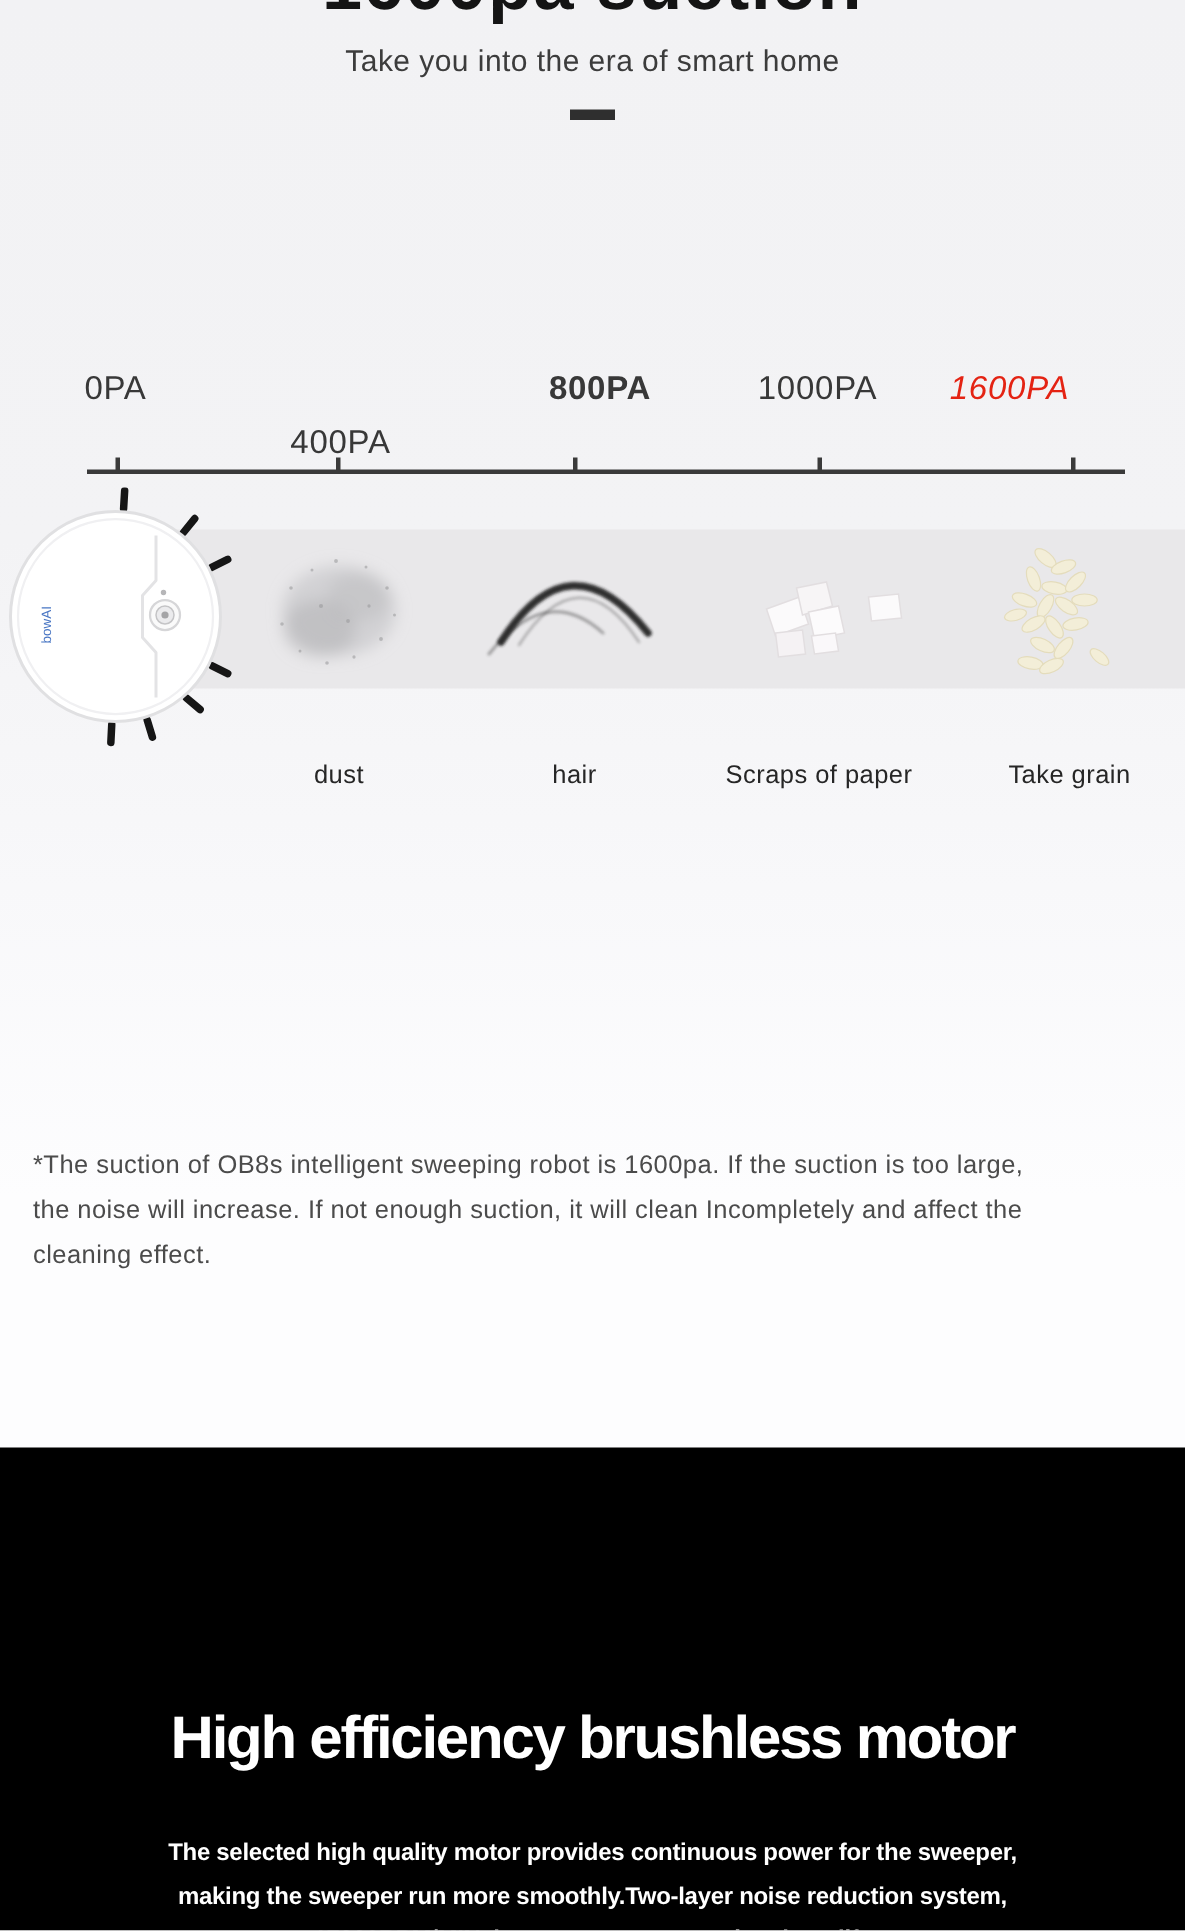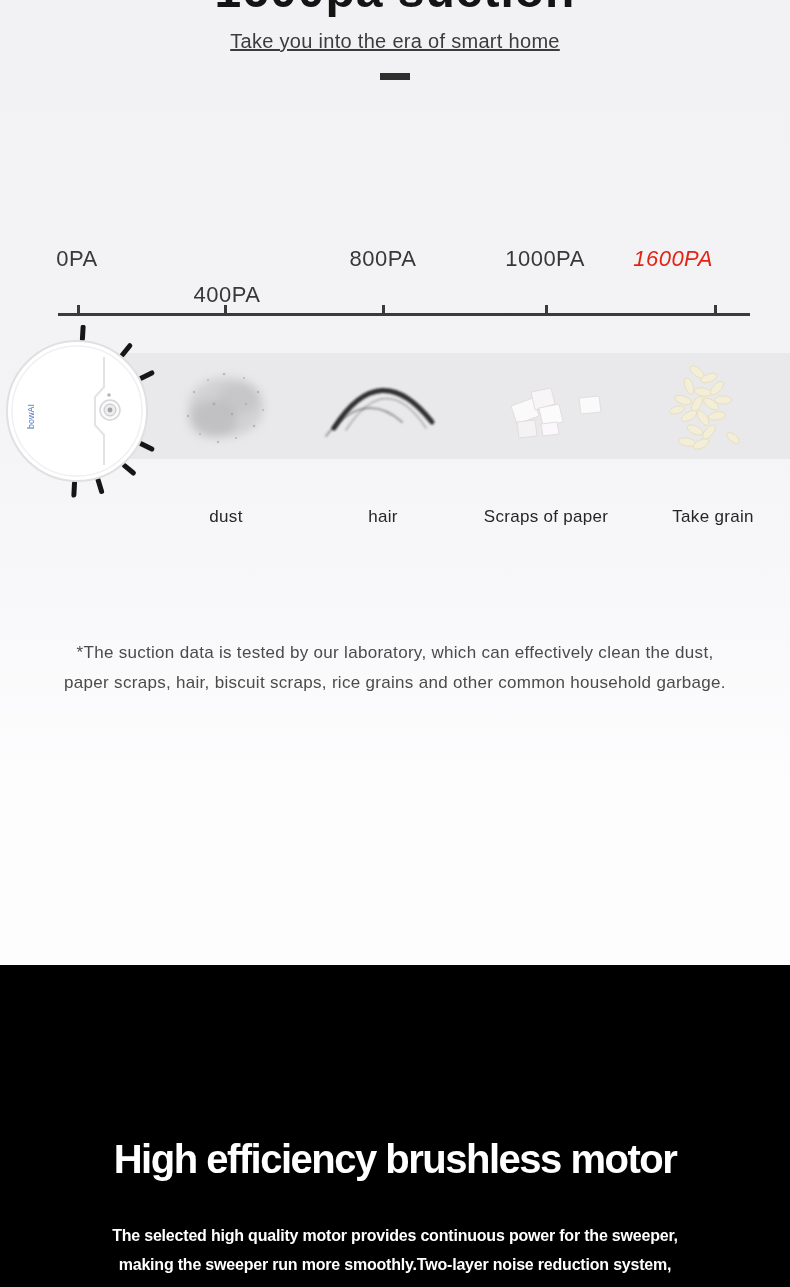--- a/index.html
+++ b/index.html
@@ -11,33 +11,33 @@
     font-family:"Liberation Sans","DejaVu Sans",sans-serif;
   }
   
   .hero-title{
     position:absolute;top:-37px;left:0;right:0;margin:0;
     text-align:center;font-size:48px;font-weight:bold;color:#141414;
     letter-spacing:1px;white-space:nowrap;
   }
   .hero-subtitle{
     position:absolute;top:30px;left:0;right:0;
-    text-align:center;font-size:20px;color:#3c3c3c;letter-spacing:0.3px;text-decoration:underline;
+    text-align:center;font-size:20px;color:#3c3c3c;letter-spacing:0.3px;
   }
   .divider-dash{
     position:absolute;top:73px;left:380px;width:30px;height:7px;background:#2f2f2f;
   }
   
   .scale-label{
     position:absolute;top:246px;transform:translateX(-50%);
     font-size:22px;color:#383838;letter-spacing:0.5px;white-space:nowrap;
   }
   .scale-label.l0{left:77px;text-align:center;}
   .scale-label.l1{left:227px;margin-top:36px;}
-  .scale-label.l2{left:383px;}
+  .scale-label.l2{left:400px;font-weight:bold;}
   .scale-label.l3{left:545px;}
   .scale-label.l4{left:673px;font-style:italic;}
   .axis-line{
     position:absolute;top:313px;left:58px;width:692px;height:3px;background:#3a3a3a;
   }
   .axis-tick{
     position:absolute;top:-8px;width:3px;height:9px;background:#3a3a3a;
   }
   .axis-tick.t0{left:19px;}
   .axis-tick.t1{left:166px;}
@@ -202,22 +202,23 @@
       <ellipse cx="88" cy="86" rx="7.5" ry="3.6" transform="rotate(40 88 86)"></ellipse>
       <ellipse cx="32" cy="58" rx="7.5" ry="3.6" transform="rotate(-15 32 58)"></ellipse>
     </g>
   </svg>
 
   <div class="item-label i0">dust</div>
   <div class="item-label i1">hair</div>
   <div class="item-label i2">Scraps of paper</div>
   <div class="item-label i3">Take grain</div>
 
-  <p class="note note1">*The suction data is tested by our laboratory, which can effectively clean the dust,
-paper scraps, hair, biscuit scraps, rice grains and other common household garbage.</p>
+  <p class="note note2">*The suction of OB8s intelligent sweeping robot is 1600pa. If the suction is too large,
+the noise will increase. If not enough suction, it will clean Incompletely and affect the
+ cleaning effect.</p>
 
   <div class="motor">
     <h2 class="motor-title">High efficiency brushless motor</h2>
     <p class="motor-desc">The selected high quality motor provides continuous power for the sweeper,
 making the sweeper run more smoothly.Two-layer noise reduction system,
 17000RPM/MIN, low energy consumption, long life</p>
   </div>
 
 </div>
 

